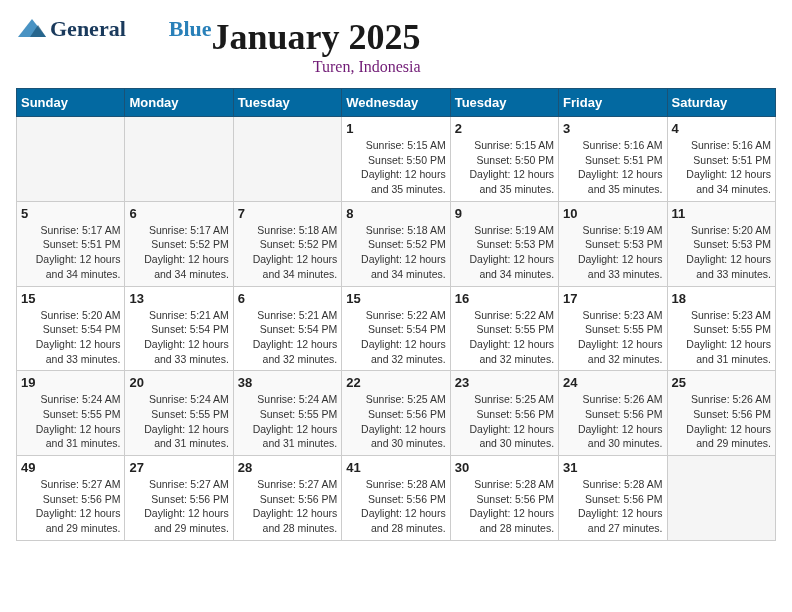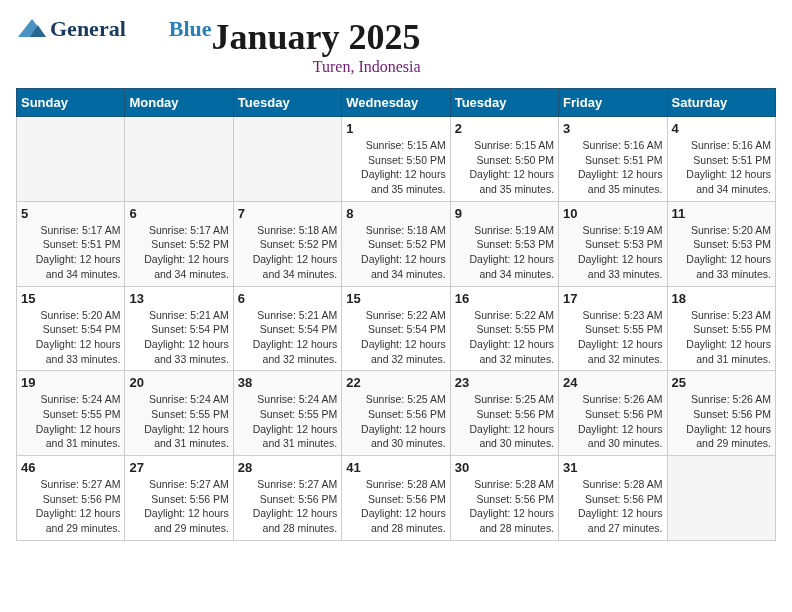--- a/index.html
+++ b/index.html
@@ -222,21 +222,21 @@
           <div class="day-number">24</div>
           <div class="day-info"><span>Sunrise: 5:26 AM</span><br><span>Sunset: 5:56 PM</span><br><span>Daylight: 12 hours</span><br><span>and 30 minutes.</span></div>
         </td>
         <td>
           <div class="day-number">25</div>
           <div class="day-info"><span>Sunrise: 5:26 AM</span><br><span>Sunset: 5:56 PM</span><br><span>Daylight: 12 hours</span><br><span>and 29 minutes.</span></div>
         </td>
       </tr>
       <tr>
         <td>
-          <div class="day-number">46</div>
+          <div class="day-number">49</div>
           <div class="day-info"><span>Sunrise: 5:27 AM</span><br><span>Sunset: 5:56 PM</span><br><span>Daylight: 12 hours</span><br><span>and 29 minutes.</span></div>
         </td>
         <td>
           <div class="day-number">27</div>
           <div class="day-info"><span>Sunrise: 5:27 AM</span><br><span>Sunset: 5:56 PM</span><br><span>Daylight: 12 hours</span><br><span>and 29 minutes.</span></div>
         </td>
         <td>
           <div class="day-number">28</div>
           <div class="day-info"><span>Sunrise: 5:27 AM</span><br><span>Sunset: 5:56 PM</span><br><span>Daylight: 12 hours</span><br><span>and 28 minutes.</span></div>
         </td>

